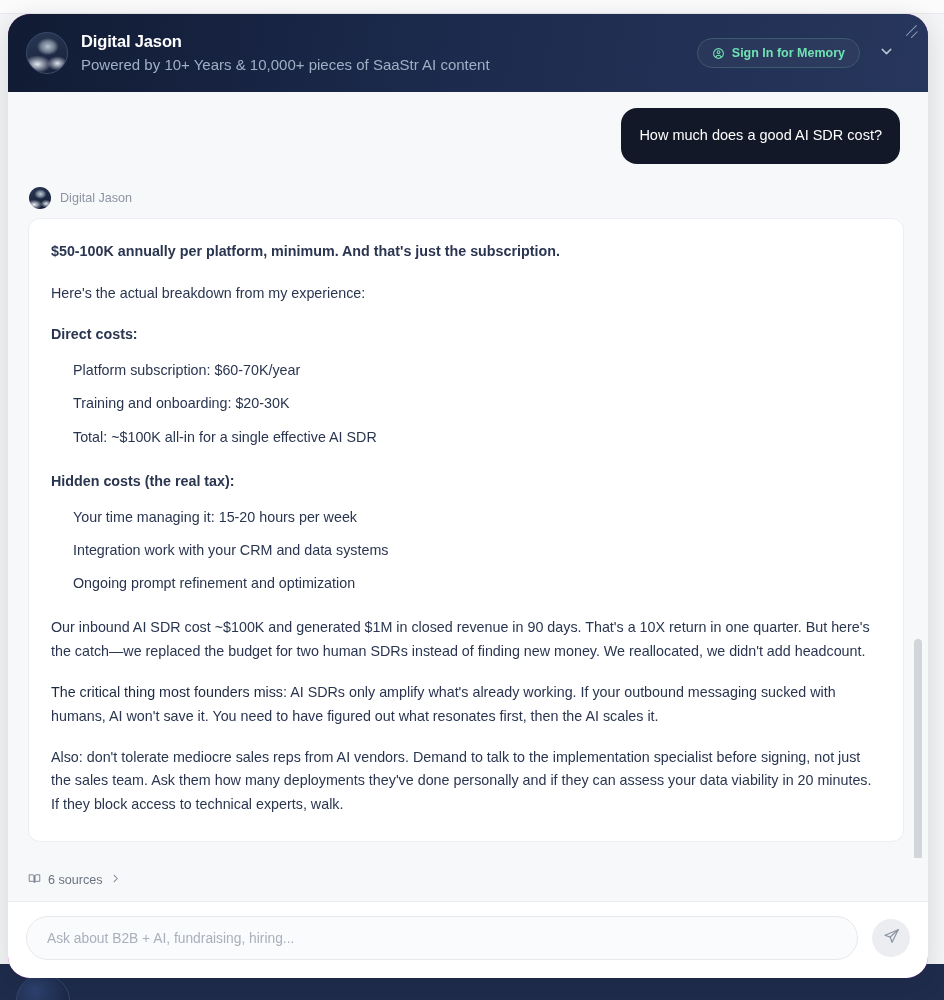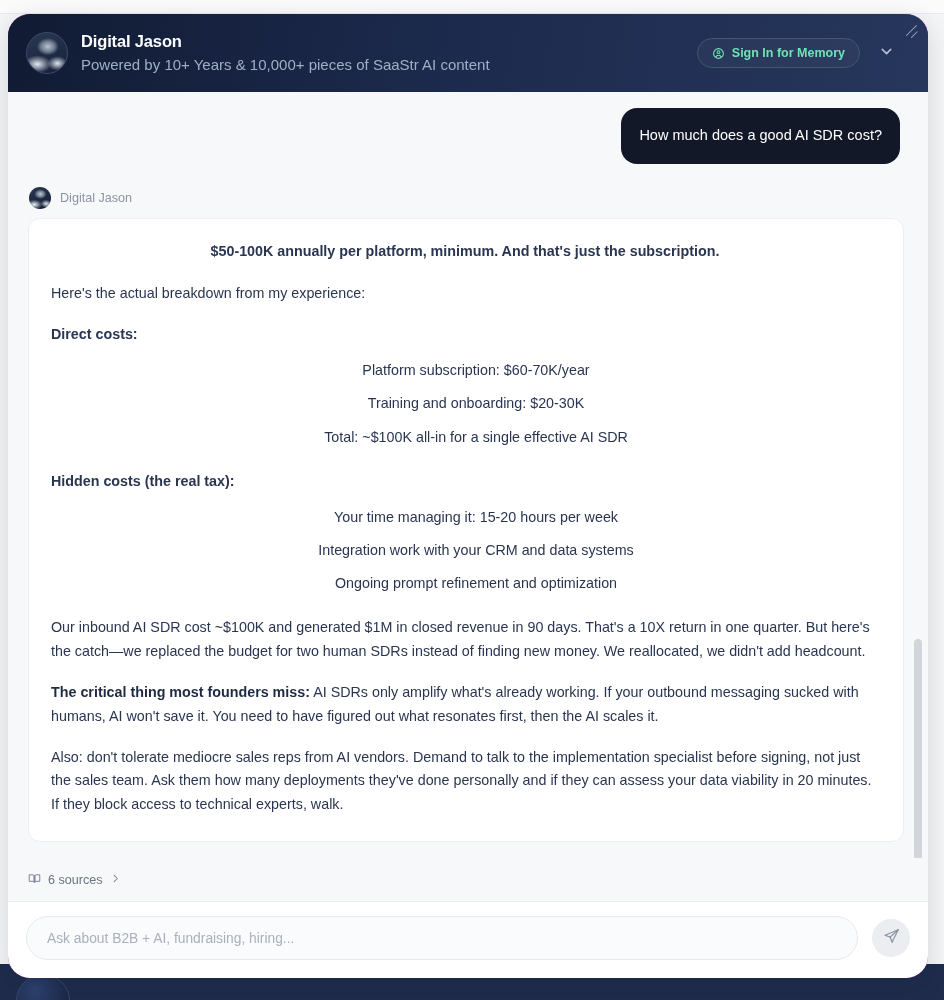--- a/index.html
+++ b/index.html
@@ -207,32 +207,31 @@
   }
 
   .bot-card p {
     font-size: 14.3px;
     line-height: 1.67;
     color: #2a3550;
     margin: 0 0 17px 0;
   }
   .bot-card p:last-child { margin-bottom: 0; }
   .bot-card p.tight { margin-bottom: 13px; }
-  .bot-card strong { font-weight: bold; color: #1e2943; }
-  .bot-card .lead { font-weight: bold; margin-bottom: 19px; text-align: center; }
+  .bot-card strong { font-weight: normal; color: #1e2943; }
+  .bot-card .lead { font-weight: bold; margin-bottom: 19px; }
   .bot-card .hd { font-weight: bold; margin-bottom: 12px; }
 
   .plainlist { list-style: none; margin: 0 0 22px 0; padding: 0; }
   .plainlist li {
     font-size: 14.3px;
     line-height: 1.55;
     color: #2a3550;
     padding-left: 22px;
     margin-bottom: 11px;
-    text-align: center;
   }
   .plainlist li:last-child { margin-bottom: 0; }
 
   
   .scrolltrack {
     position: absolute;
     top: 0; right: 6px; bottom: 0;
     width: 8px;
   }
   .scrollthumb {

